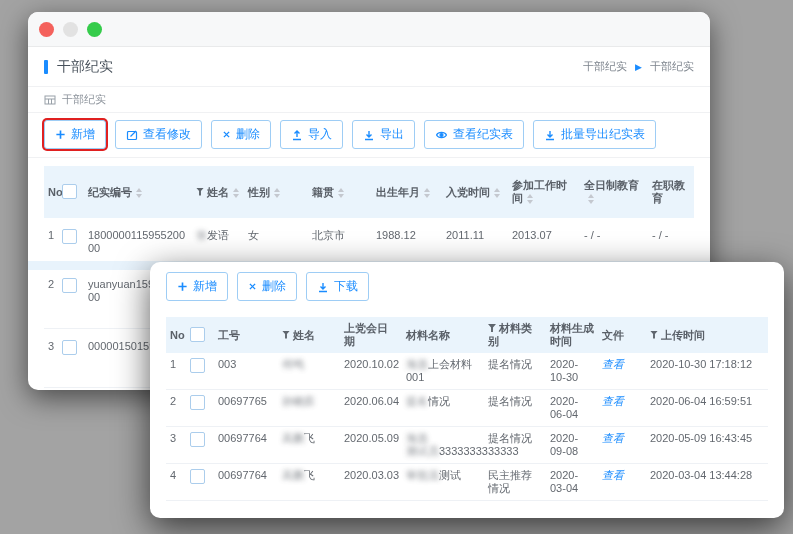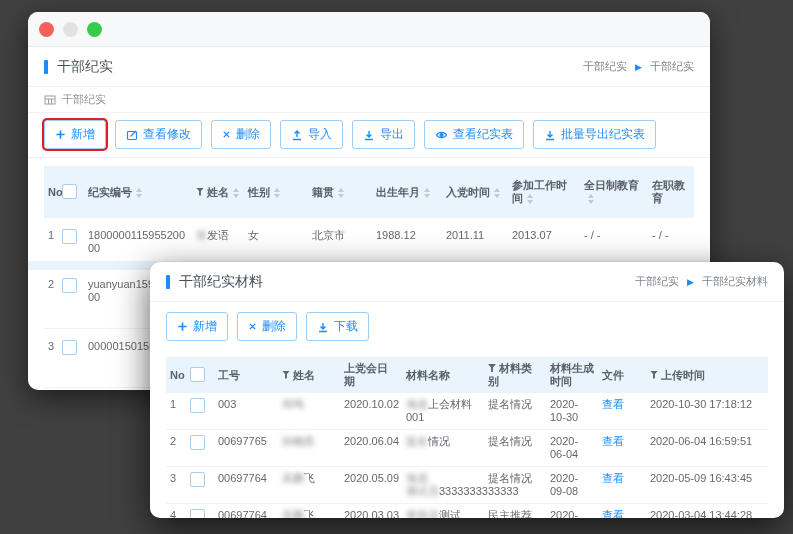--- a/index.html
+++ b/index.html
@@ -1,17 +1,17 @@
 <!DOCTYPE html>
 <html><head>
 <meta charset="utf-8">
 <style>
   html,body{margin:0;padding:0;}
   body{font-family:"Liberation Sans","DejaVu Sans",sans-serif;}
-  .canvas{position:relative;width:793px;height:534px;background:#404040;overflow:hidden;}
+  .canvas{position:relative;width:793px;height:534px;background:#a3a3a3;overflow:hidden;}
 
   
   .window{position:absolute;background:#fff;border-radius:10px;overflow:hidden;box-shadow:0 8px 28px rgba(0,0,0,.55);}
   .back-window{left:28px;top:12px;width:682px;height:378px;}
   .front-window{left:150px;top:262px;width:634px;height:256px;box-shadow:0 10px 34px rgba(0,0,0,.65);}
 
   
   .titlebar{height:34px;background:#f7f8f9;border-bottom:1px solid #e9eaeb;display:flex;align-items:center;padding-left:11px;}
   .dot{width:15px;height:15px;border-radius:50%;margin-right:9px;}
   .dot.red{background:#f4615c;}
@@ -50,21 +50,21 @@
   .cb{display:inline-block;width:13px;height:13px;border:1px solid #abcdec;border-radius:2px;background:#fff;vertical-align:-2px;cursor:pointer;}
 
   .sort{display:inline-flex;flex-direction:column;margin-left:4px;vertical-align:middle;}
   .sort i{display:block;width:0;height:0;border-left:3.5px solid transparent;border-right:3.5px solid transparent;}
   .sort .up{border-bottom:4px solid #c4c8cf;margin-bottom:2px;}
   .sort .down{border-top:4px solid #c4c8cf;}
 
   .funnel{display:inline-block;width:8px;height:8px;background:#5f666e;clip-path:polygon(0 0,100% 0,62% 45%,62% 100%,38% 100%,38% 45%);margin-right:3px;}
 
   .rd{filter:blur(2.5px);opacity:.8;}
-  .lk{color:#1a8cff;cursor:pointer;}
+  .lk{color:#1a8cff;cursor:pointer;font-style:italic;}
   .nowrap{white-space:nowrap;}
   .hl-strip{position:absolute;left:0;right:0;top:249px;height:9px;background:#e8f3fc;}
 </style>
 </head>
 <body>
 
 <div class="canvas">
 
   <div class="window back-window">
     <div class="titlebar">
@@ -254,31 +254,20 @@
             <td></td>
             <td></td>
             <td></td>
           </tr>
         </tbody>
     </table>
     <div class="hl-strip"></div>
   </div>
 
   <div class="window front-window">
-    <div class="page-header">
-      <div class="page-title">
-        <span class="title-bar-accent"></span>
-        <span>干部纪实材料</span>
-      </div>
-      <div class="breadcrumb">
-        <span>干部纪实</span>
-        <span class="sep">▶</span>
-        <span>干部纪实材料</span>
-      </div>
-    </div>
 
     <div class="toolbar" style="border-bottom:none;padding-top:10px;">
       <button class="btn">
         <svg width="11" height="11" viewBox="0 0 12 12" stroke="#1a8cff" stroke-width="1.8">
             <path d="M6 1.5 V10.5 M1.5 6 H10.5"></path>
           </svg>
         <span>新增</span>
       </button>
       <button class="btn">
         <svg width="9" height="9" viewBox="0 0 12 12" stroke="#1a8cff" stroke-width="1.8">

